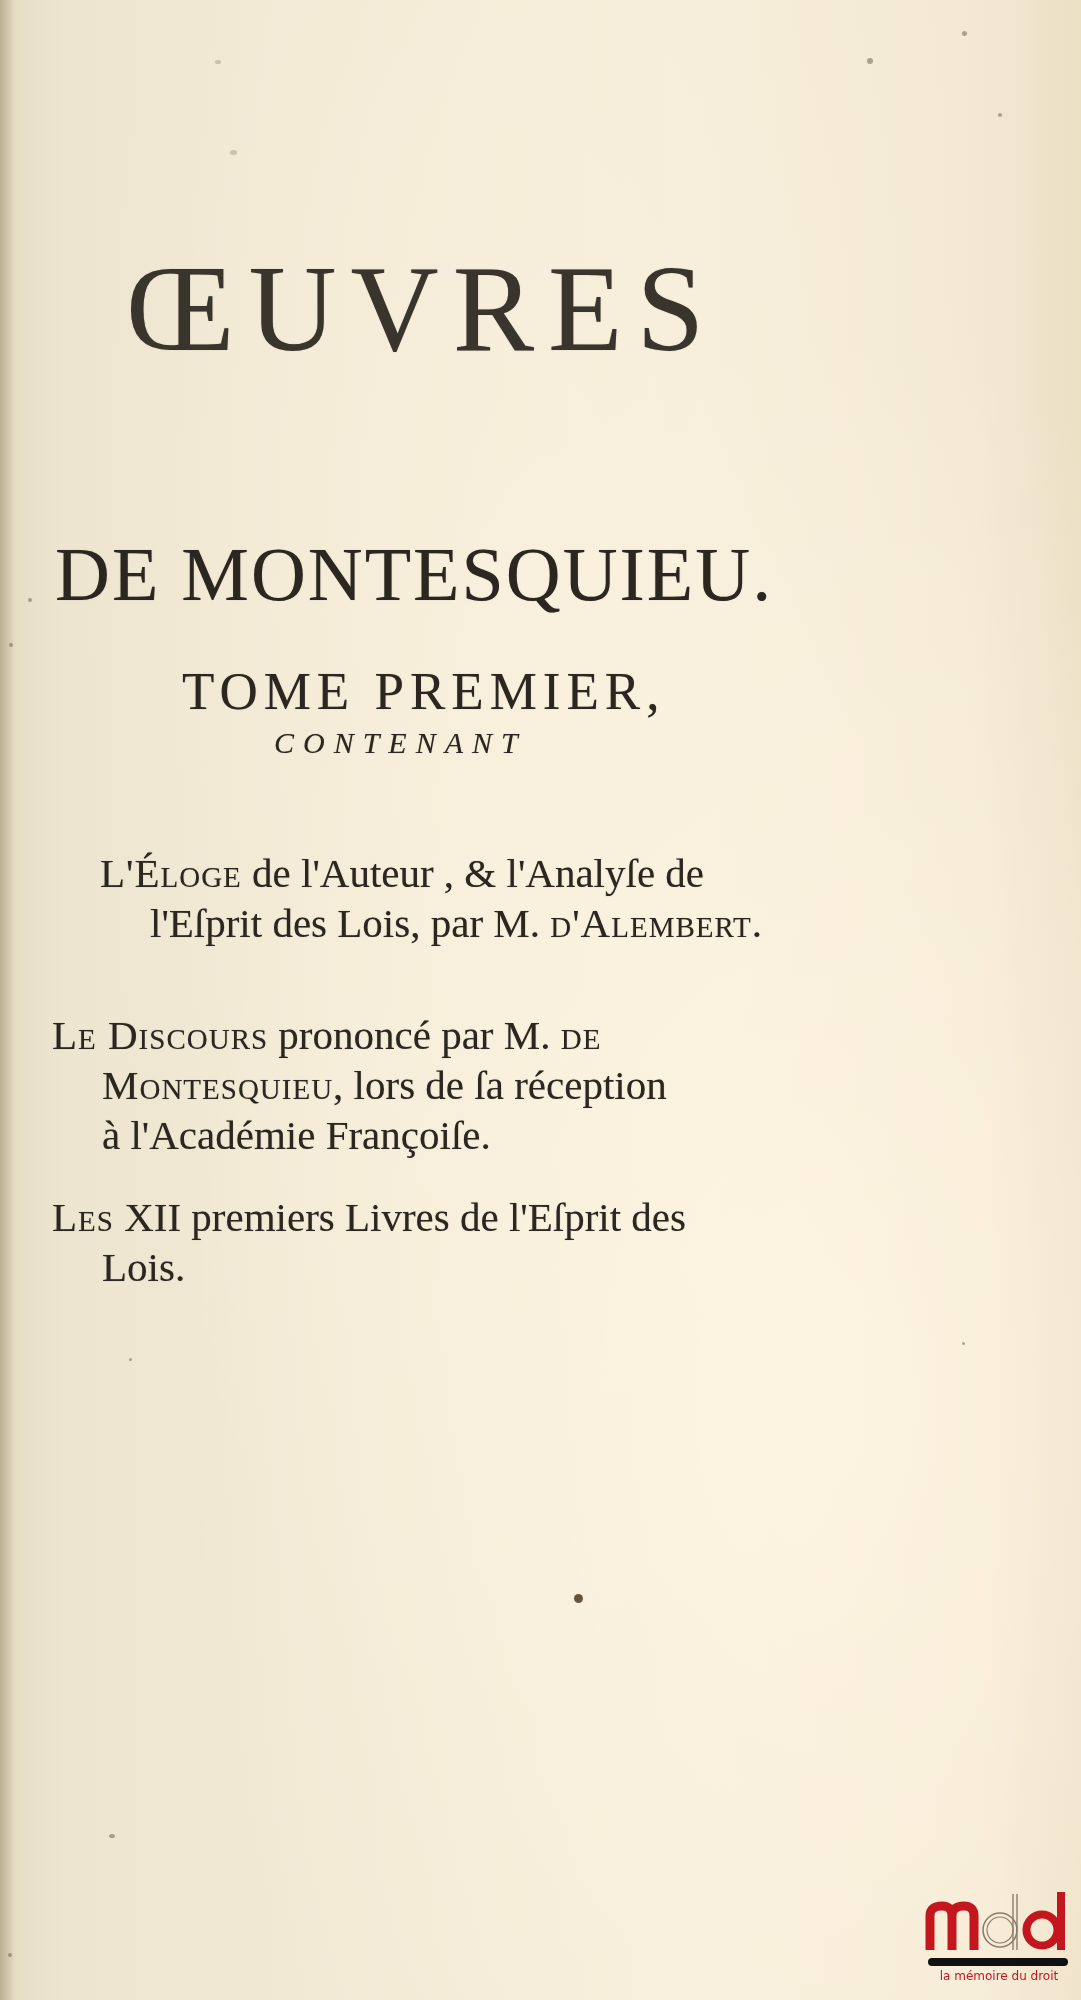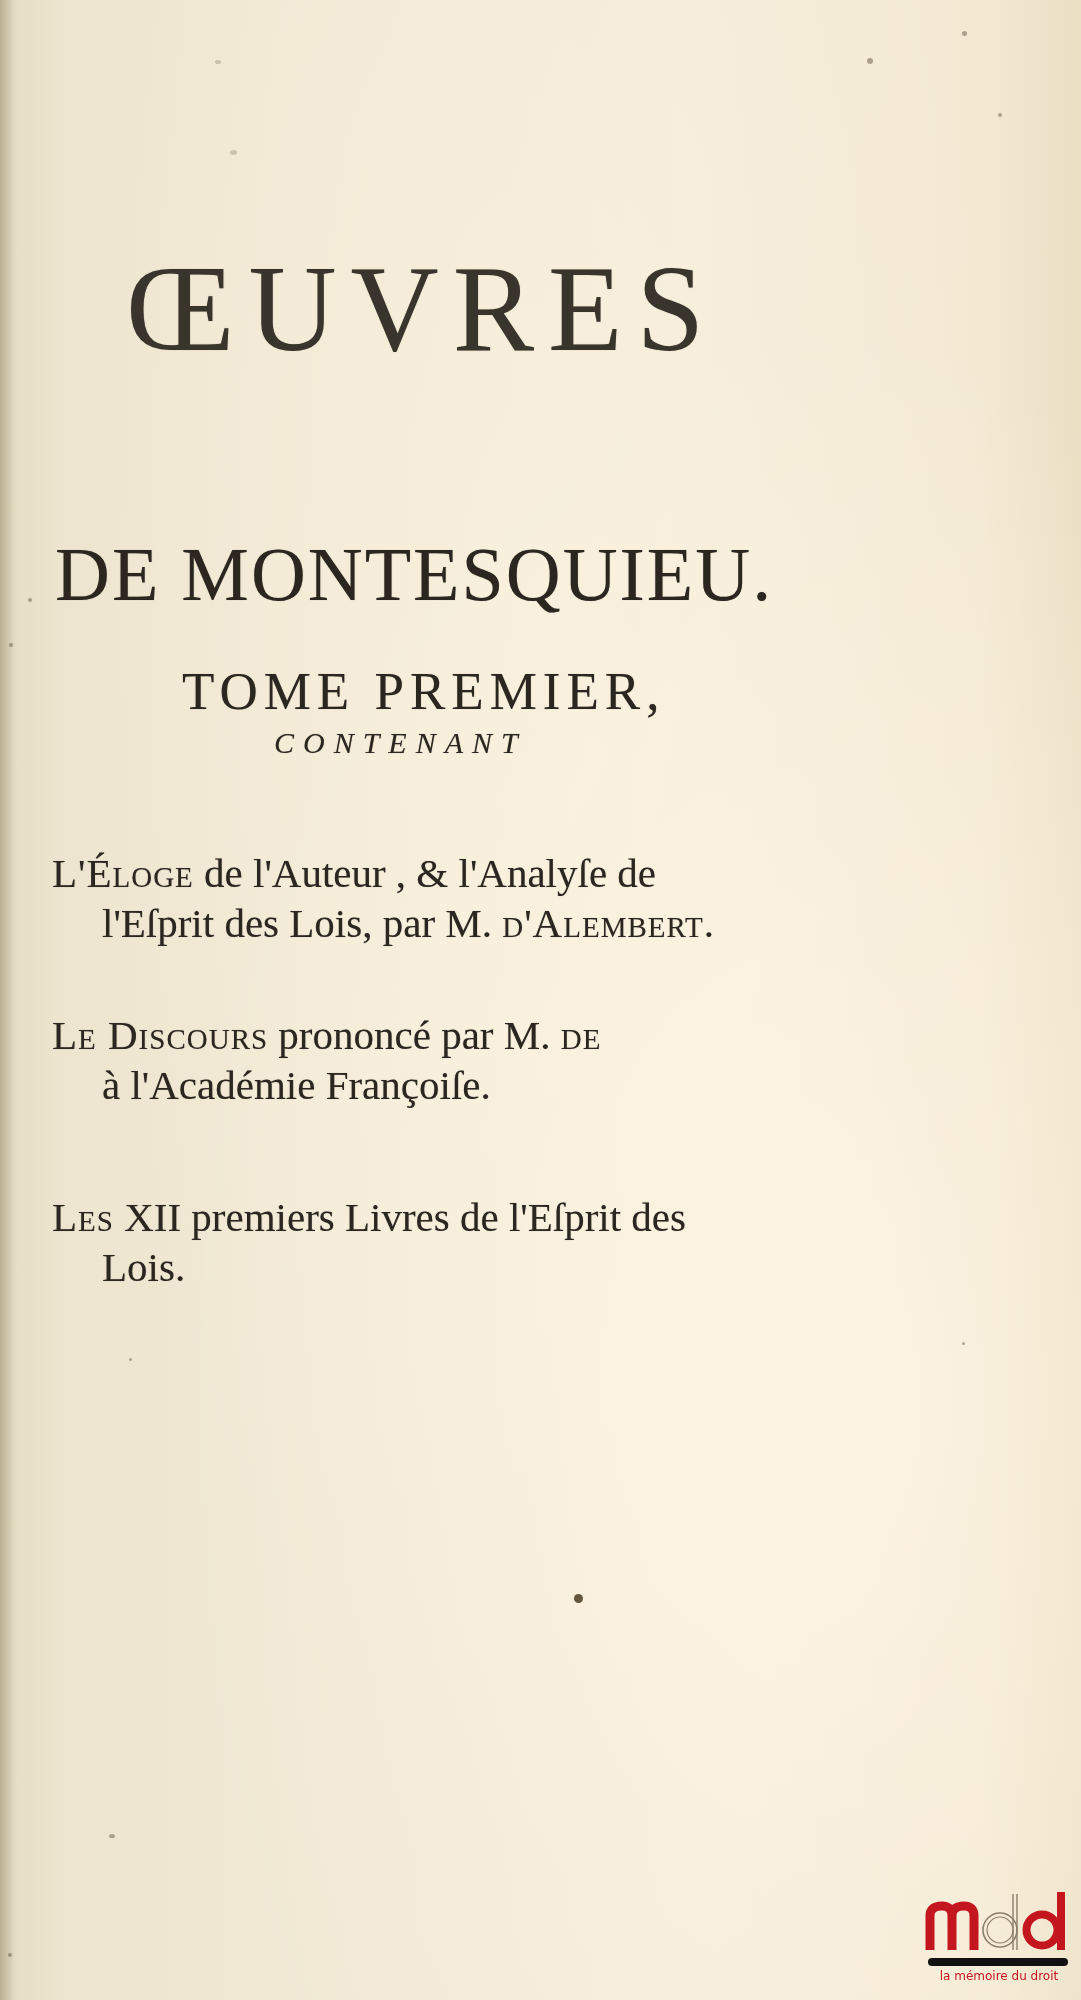--- a/index.html
+++ b/index.html
@@ -90,21 +90,21 @@
       display: block;
       white-space: nowrap;
     }
     .entry .indent {
       padding-left: 50px;
     }
     .sc {
       font-variant: small-caps;
       letter-spacing: 1px;
     }
-    .entry-1 { top: 848px; }
+    .entry-1 { top: 848px; margin-left: 48px; }
     .entry-2 { top: 1010px; }
     .entry-3 { top: 1192px; }
 
     .logo {
       position: absolute;
       left: 924px; top: 1890px;
       width: 150px; height: 105px;
     }
     .logo-mark {
       position: absolute;
@@ -153,20 +153,21 @@
   <div class="text tome">TOME PREMIER,</div>
   <div class="text contenant">CONTENANT</div>
 
   <div class="entry entry-1">
     <span class="line"><span class="sc">L'Éloge</span><span> de l'Auteur , &amp; l'Analyſe de</span></span>
     <span class="line indent"><span>l'Eſprit des Lois, par M. </span><span class="sc">d'Alembert.</span></span>
   </div>
 
   <div class="entry entry-2">
     <span class="line"><span class="sc">Le Discours</span><span> prononcé par M. </span><span class="sc">de</span></span>
+    <span class="line indent"><span class="sc">Montesquieu</span><span>, lors de ſa réception</span></span>
     <span class="line indent"><span>à l'Académie Françoiſe.</span></span>
   </div>
 
   <div class="entry entry-3">
     <span class="line"><span class="sc">Les</span><span> XII premiers Livres de l'Eſprit des</span></span>
     <span class="line indent"><span>Lois.</span></span>
   </div>
 
   <div class="logo">
     <svg class="logo-mark" viewBox="0 0 150 62" xmlns="http://www.w3.org/2000/svg">

